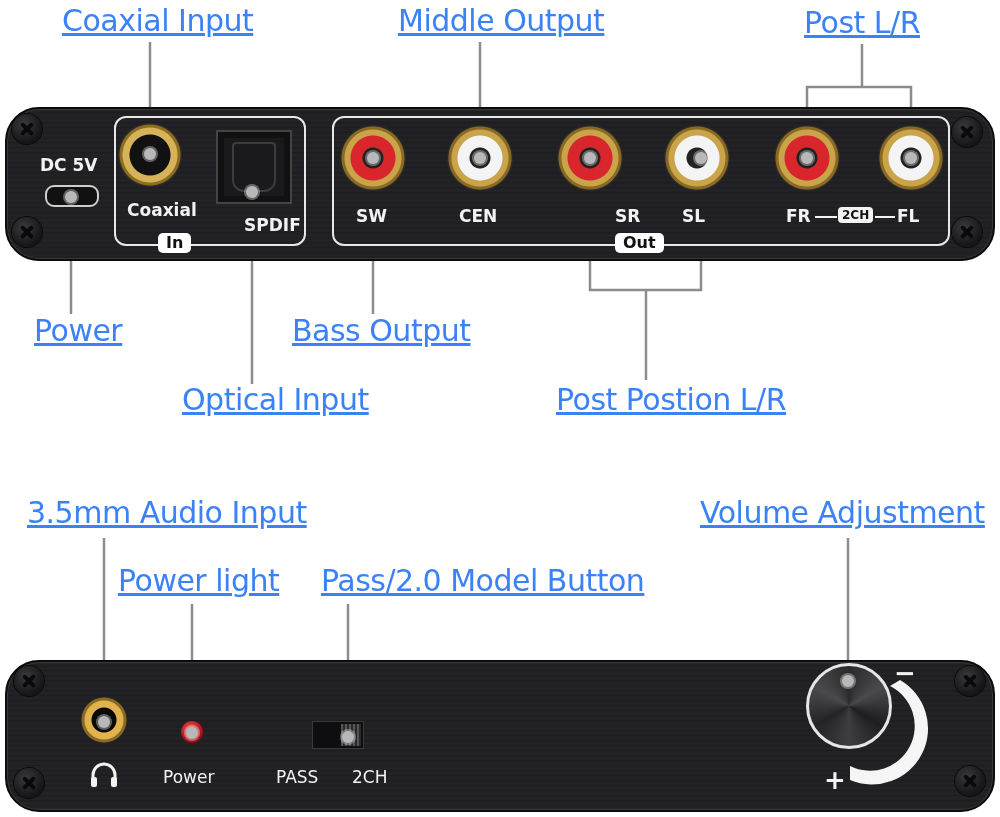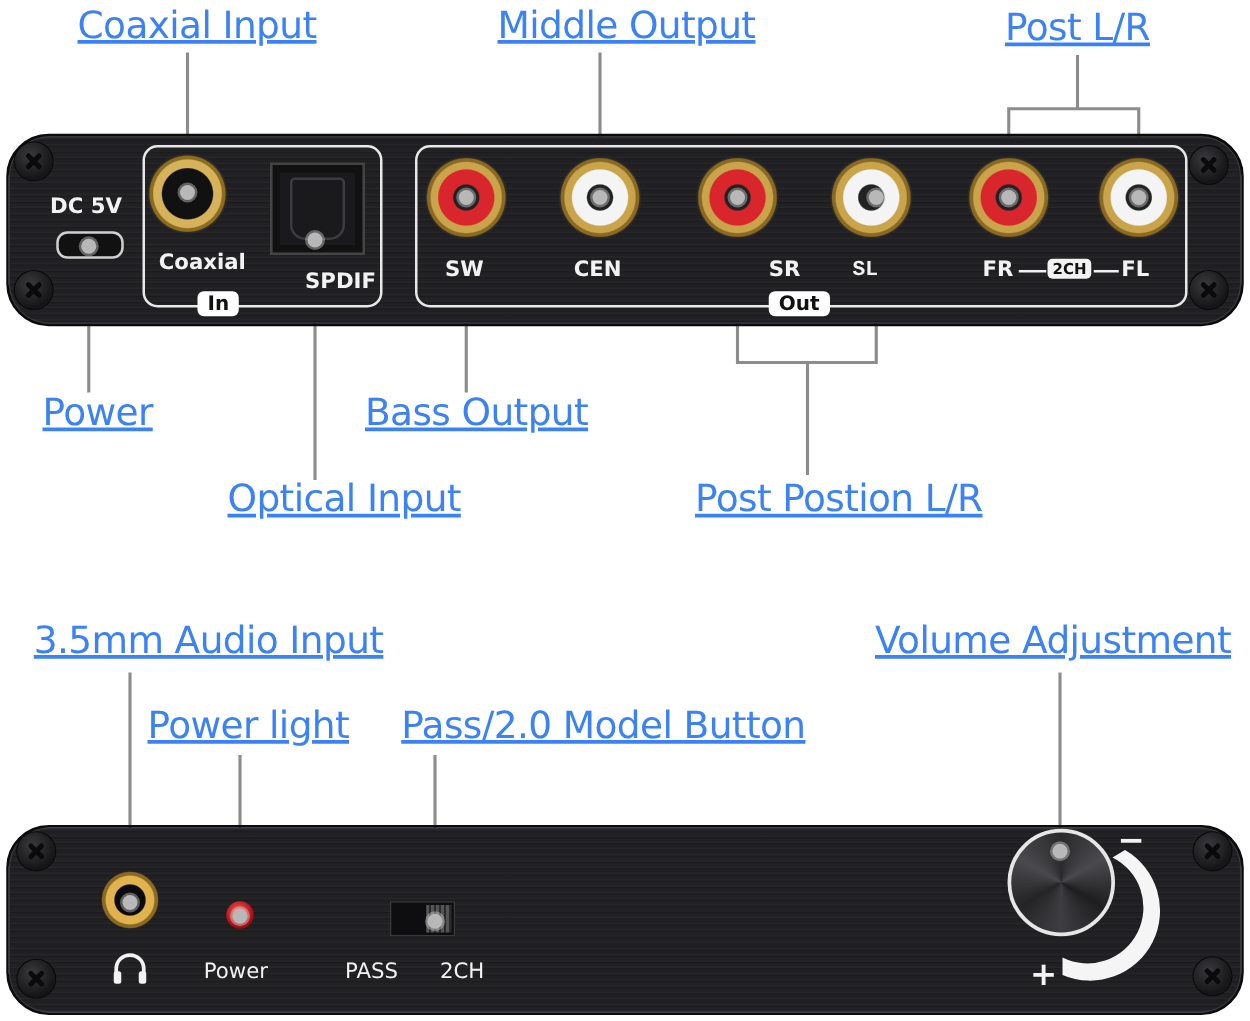--- a/index.html
+++ b/index.html
@@ -112,21 +112,21 @@
 <div class="rca white" style="left:447px; top:125px;"></div>
 <div class="dot" style="left:474px; top:152px;"></div>
 <div class="silk" style="left:459px; top:208px;">CEN</div>
 
 <div class="rca red" style="left:557px; top:125px;"></div>
 <div class="dot" style="left:584px; top:152px;"></div>
 <div class="silk" style="left:591px; top:208px;margin-left:24px;">SR</div>
 
 <div class="rca white" style="left:664px; top:125px;"></div>
 <div class="dot" style="left:695px; top:152px;"></div>
-<div class="silk" style="left:682px; top:208px;font-family:Liberation Mono, monospace;">SL</div>
+<div class="silk" style="left:682px; top:208px;">SL</div>
 
 <div class="rca red" style="left:774px; top:125px;"></div>
 <div class="dot" style="left:801px; top:152px;"></div>
 
 <div class="rca white" style="left:878px; top:125px;"></div>
 <div class="dot" style="left:905px; top:152px;"></div>
 
 <div class="silk" style="left:786px; top:208px;">FR</div>
 <div style="position:absolute; left:815px; top:216px; width:22px; height:2px; background:#f2f2f2;"></div>
 <div style="position:absolute; left:838px; top:207px; background:#f2f2f2; color:#111; font-weight:bold; font-size:12px; line-height:16px; padding:0 4px; border-radius:4px;">2CH</div>

